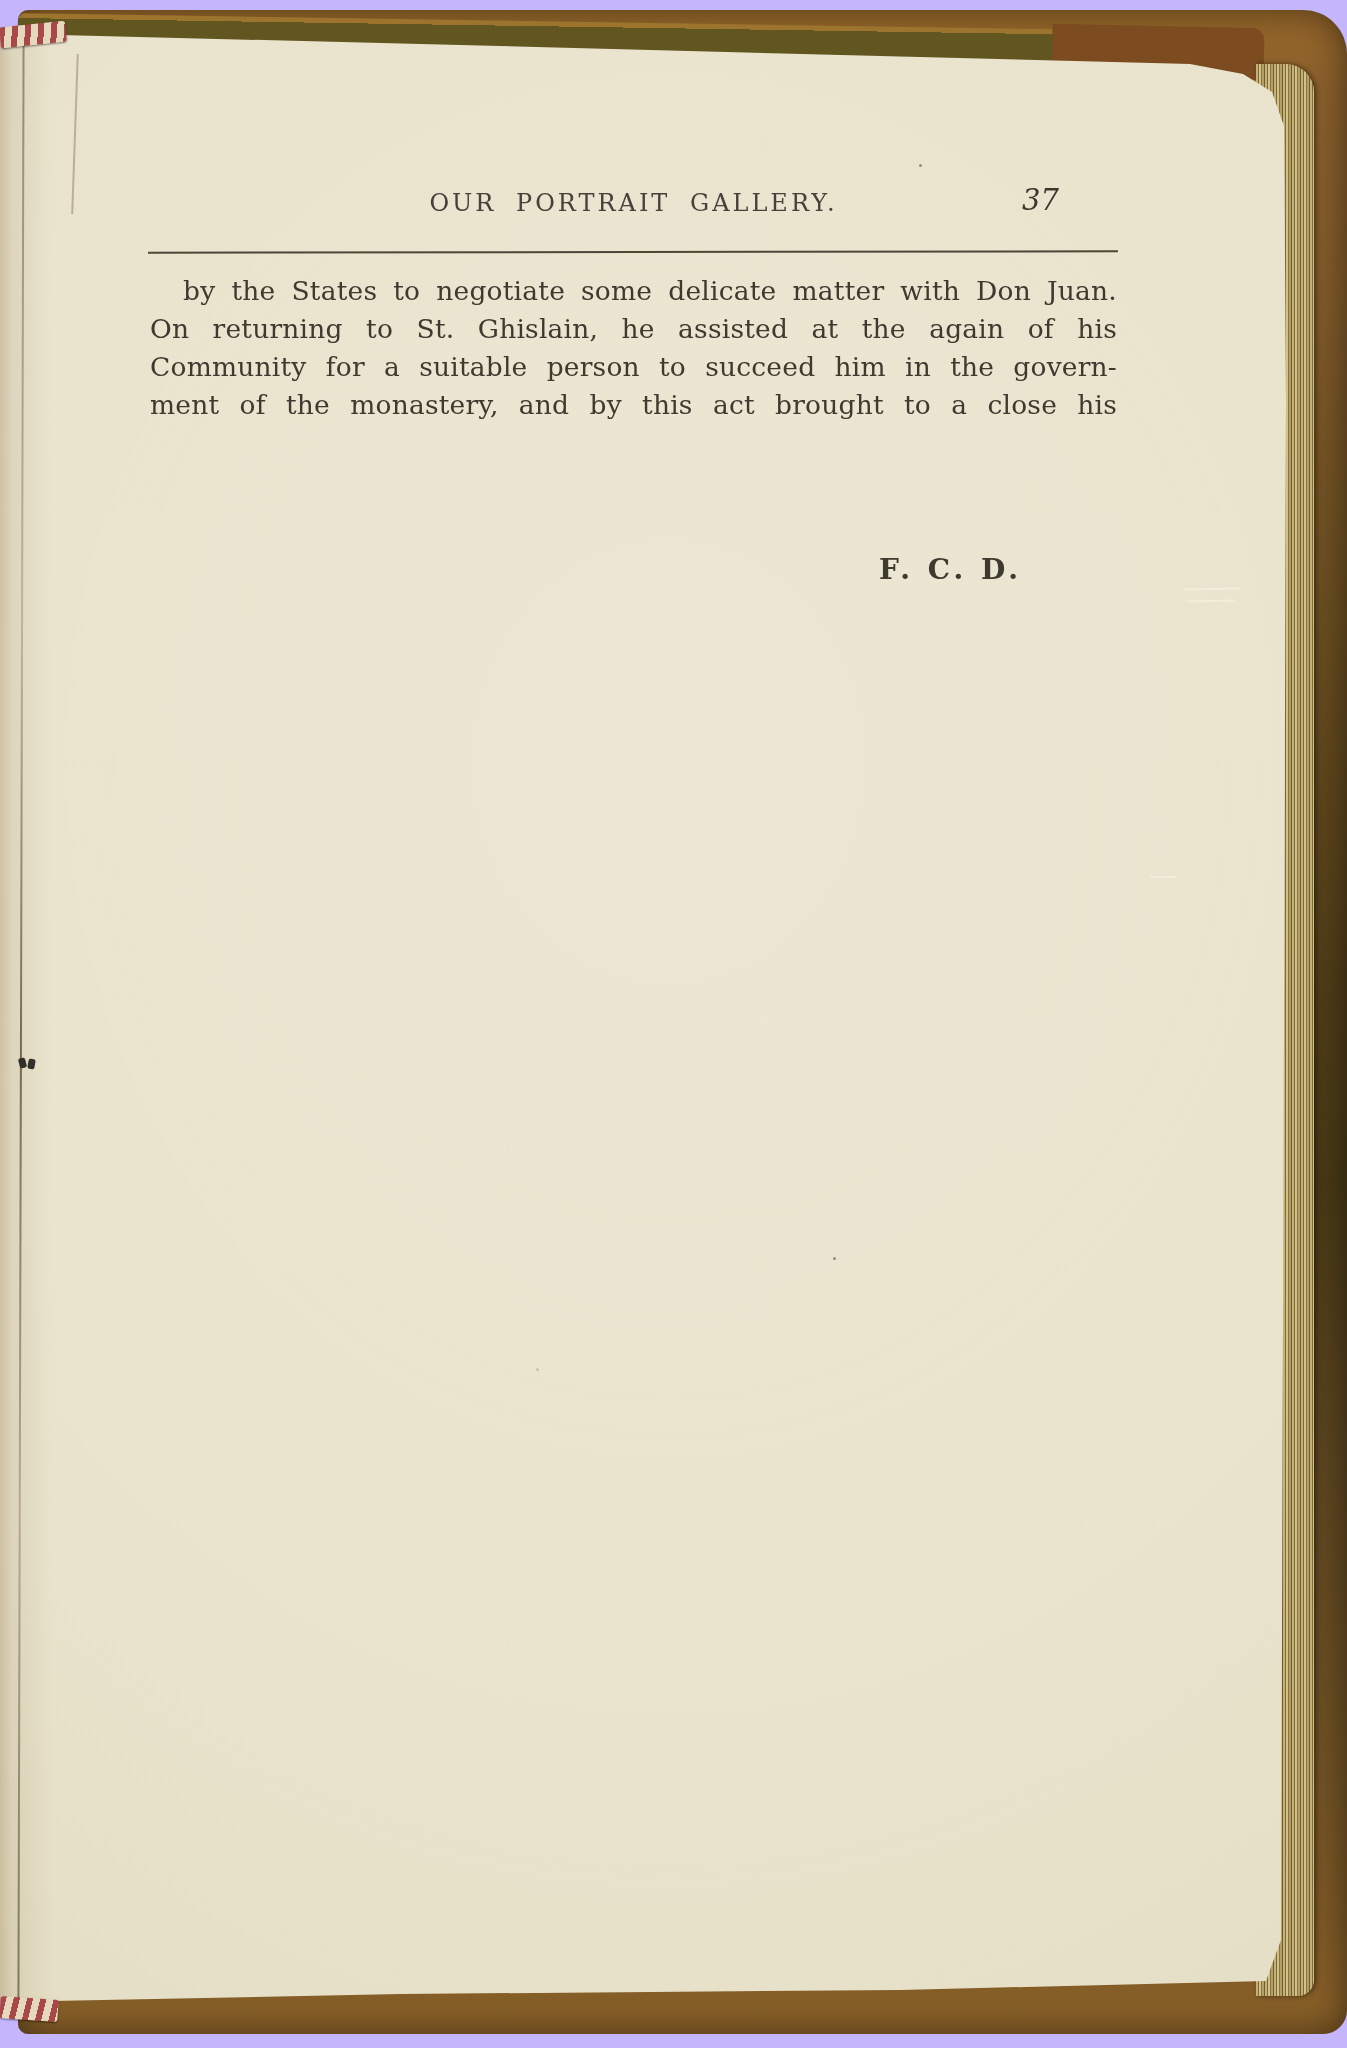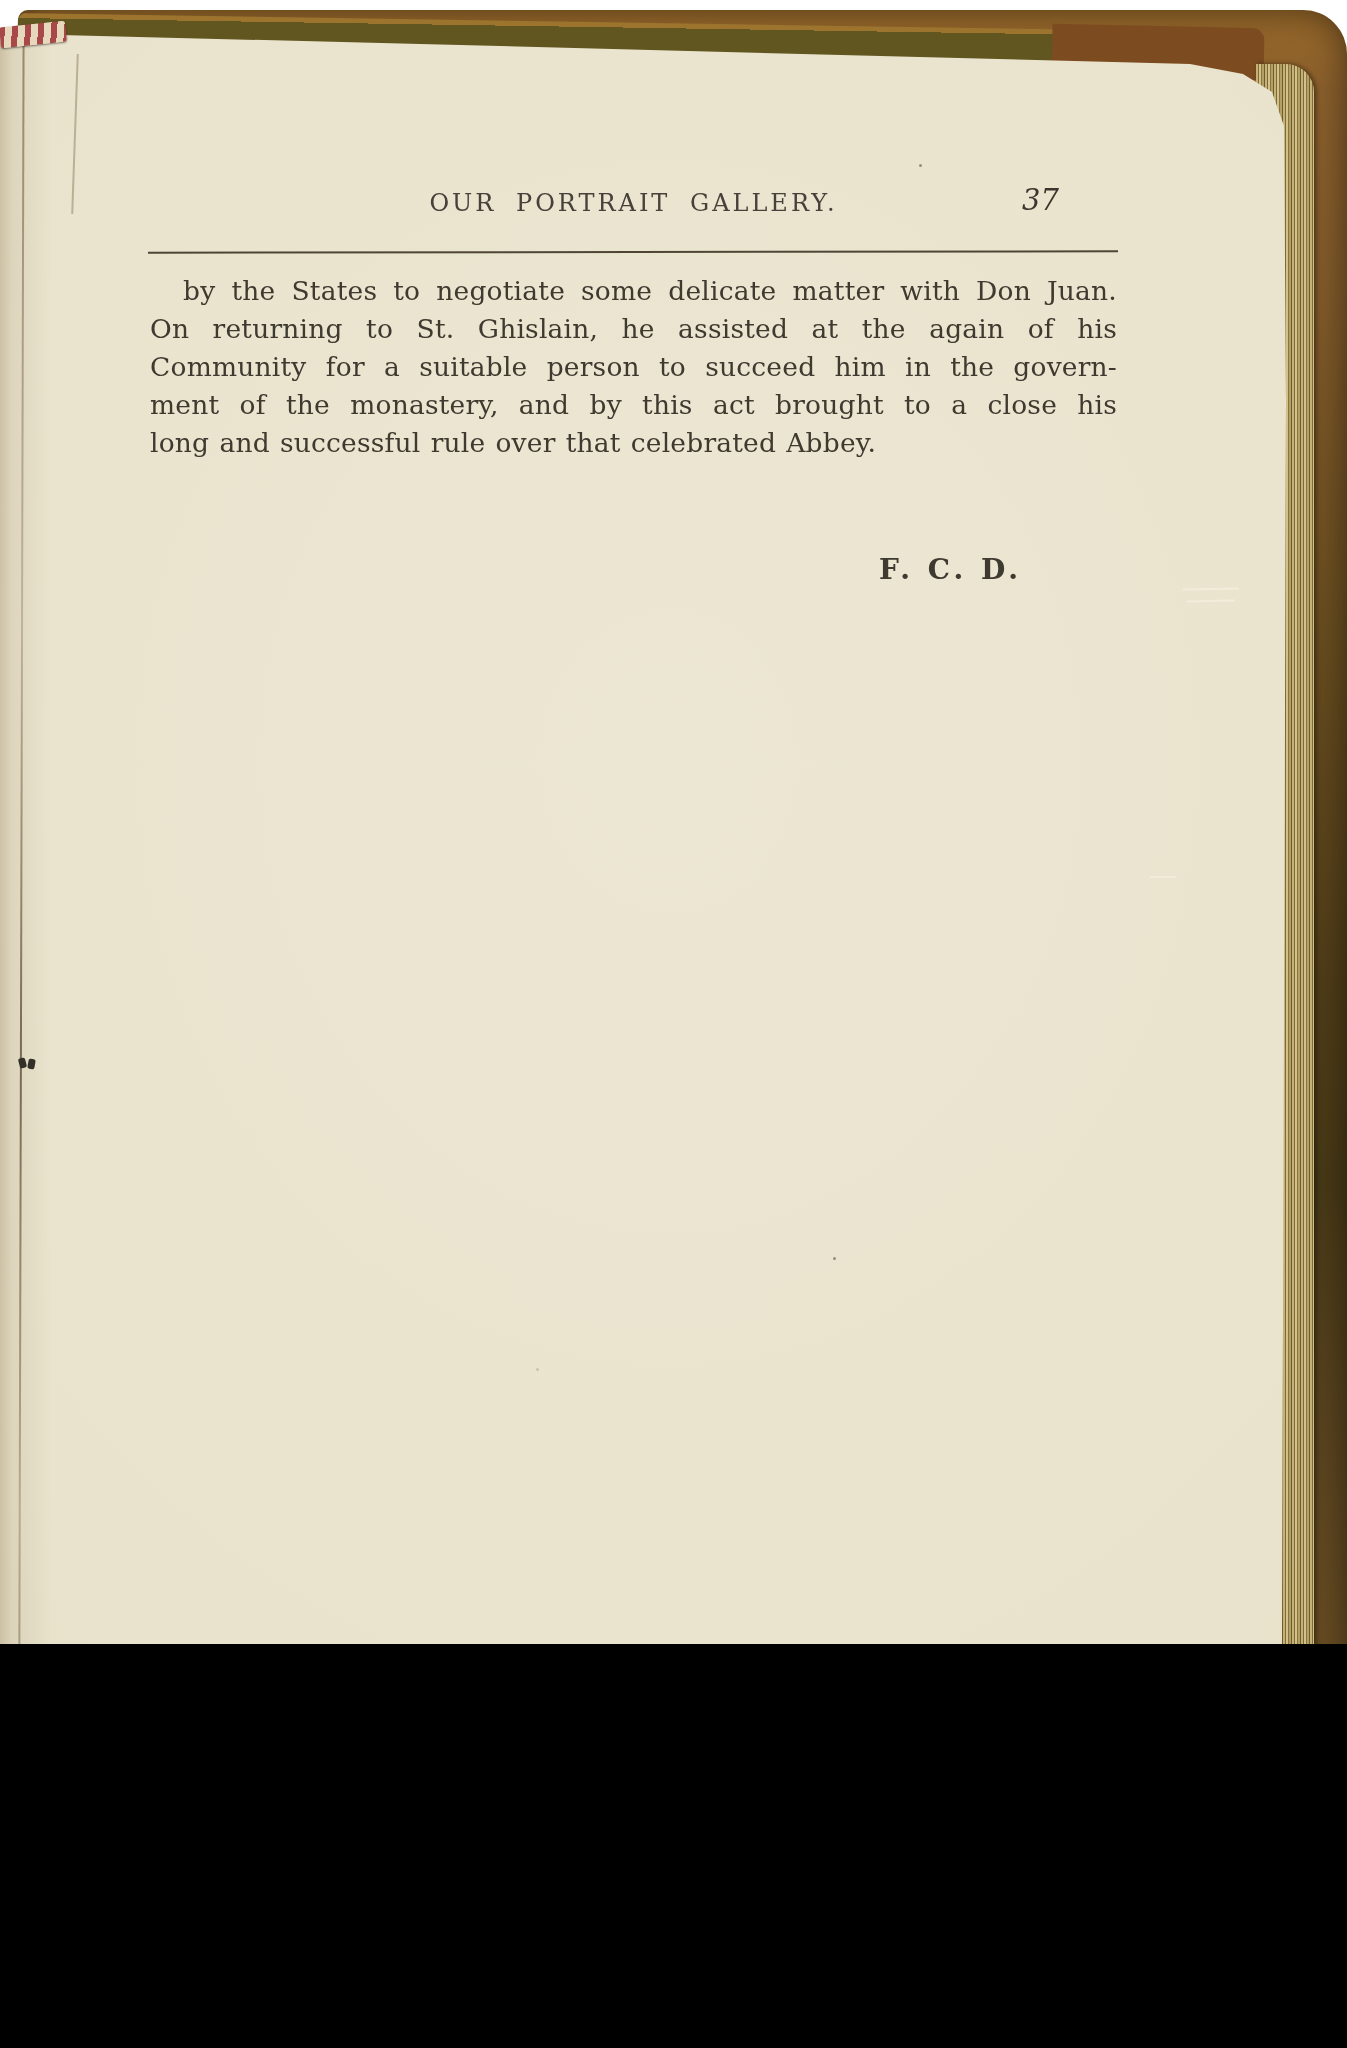--- a/index.html
+++ b/index.html
@@ -1,16 +1,16 @@
 <!DOCTYPE html>
 <html><head>
 <meta charset="utf-8">
 <style>
   html,body{margin:0;padding:0;background:#000;}
-  .stage{position:relative;width:1347px;height:1644px;background:#ffffff;overflow:hidden;
+  .stage{position:relative;width:1347px;height:2048px;background:#c4b5fd;overflow:hidden;
          font-family:"DejaVu Serif","Liberation Serif",serif;}
   .abs{position:absolute;}
 
   
   .cover{left:18px;top:10px;width:1329px;height:2024px;border-radius:10px 44px 24px 10px;
     background:linear-gradient(180deg,#97682a 0%,#8a5f2c 4%,#815a2a 14%,#6a4e20 30%,
                #503d18 48%,#483916 58%,#5c4520 72%,#6f5124 86%,#7d5826 94%,#8a6128 100%);
     box-shadow:inset 0 0 34px rgba(0,0,0,.5);}
   .cover-top-strip{left:18px;top:13px;width:1244px;height:50px;transform:rotate(.9deg);
     transform-origin:left top;border-radius:8px 0 0 0;
@@ -94,19 +94,18 @@
   <div class="abs content">
     <div class="running-header">OUR PORTRAIT GALLERY.</div>
     <div class="page-number">37</div>
     <div class="header-rule"></div>
 
     <div class="paragraph">
         <div class="bodyline">by the States to negotiate some delicate matter with Don Juan.</div>
         <div class="bodyline">On returning to St. Ghislain, he assisted at the again of his</div>
         <div class="bodyline">Community for a suitable person to succeed him in the govern-</div>
         <div class="bodyline">ment of the monastery, and by this act brought to a close his</div>
-        <div class="bodyline last">long and successful rule over that celebrated Abbey.</div>
       </div>
 
     <div class="signature">F. C. D.</div>
   </div>
 
 </div>
 
 </body></html>

